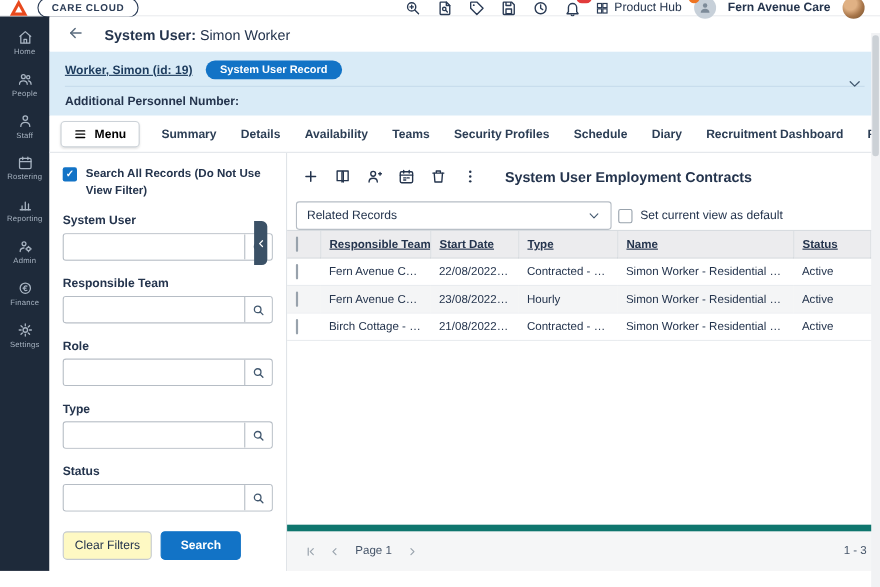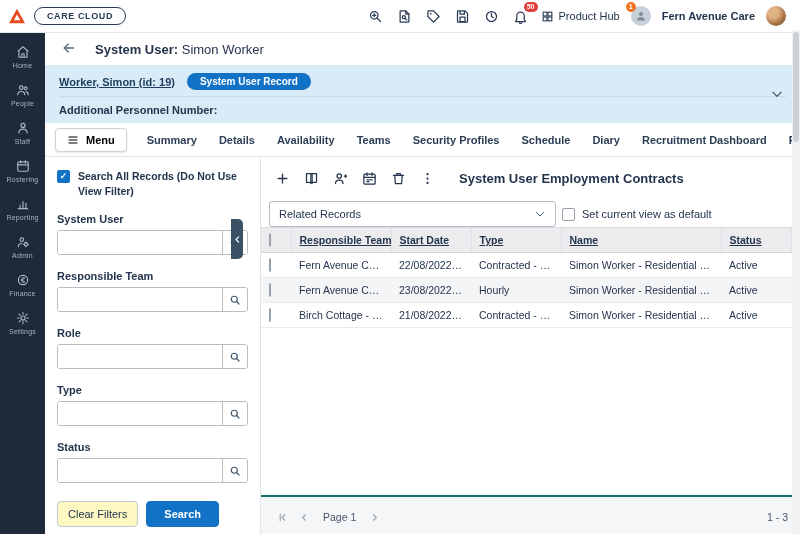--- a/index.html
+++ b/index.html
@@ -4,21 +4,21 @@
 <style>
   * { margin:0; padding:0; box-sizing:border-box; }
   html,body { width:800px; height:534px; }
   body {
     font-family:"Liberation Sans", sans-serif;
     color:#24344d; background:#fff; overflow:hidden; position:relative; font-size:12px;
   }
   svg { display:block; }
 
   
-  .topbar { height:33px; display:flex; align-items:center; justify-content:space-between;
+  .topbar { height:15px; display:flex; align-items:center; justify-content:space-between;
             padding:0 8px; border-bottom:1px solid #e4e7ea; background:#fff; }
   .topbar-left { display:flex; align-items:center; gap:8px; }
   .brand-pill { border:1px solid #2a3b55; color:#2a3b55; font-weight:700; font-size:9px;
                 letter-spacing:.6px; padding:3px 12px; border-radius:11px; background:#fff; cursor:pointer; }
   .topbar-right { display:flex; align-items:center; gap:11px; padding-right:6px; }
   .icon-btn { width:18px; height:18px; display:flex; align-items:center; justify-content:center;
               color:#2a3b55; cursor:pointer; position:relative; }
   .icon-btn svg { width:15px; height:15px; }
   .bell-badge { position:absolute; top:-5px; right:-8px; background:#e23b3b; color:#fff;
                 font-size:7px; font-weight:700; border-radius:7px; padding:1px 3px; line-height:1.1; }
@@ -117,21 +117,21 @@
   th .th-text { text-decoration:underline; }
   td { font-size:10.5px; padding:6px 8px; border-bottom:1px solid #e9ecef; white-space:nowrap;
        overflow:hidden; text-overflow:ellipsis; cursor:pointer; }
   tr.alt td { background:#f4f5f6; }
 
   .collapse-handle { position:absolute; left:186px; top:62px; width:12px; height:40px;
                      background:#3b5166; color:#fff; border-radius:0 5px 5px 0; display:flex;
                      align-items:center; justify-content:center; cursor:pointer; z-index:5; }
   .collapse-handle svg { width:9px; height:9px; }
 
-  .pager { margin-top:auto; height:42px; background:#f5f6f7; border-top:2px solid #0f766e;
+  .pager { margin-top:auto; height:42px; background:#f5f6f7; border-top:6px solid #0f766e;
            display:flex; align-items:center; gap:3px; padding:0 12px; font-size:10.5px; color:#5a6b7d; }
   .pager-btn { width:19px; height:19px; display:flex; align-items:center; justify-content:center;
                color:#9aa4ae; cursor:pointer; }
   .pager-btn svg { width:11px; height:11px; }
   .pager-label { padding:0 6px; color:#47566a; }
   .pager-range { margin-left:auto; color:#47566a; }
 
   
   .vscroll { position:absolute; right:0; top:30px; bottom:0; width:8px; background:#f1f2f4; }
   .vscroll-thumb { position:absolute; top:2px; left:1px; right:1px; height:110px;

